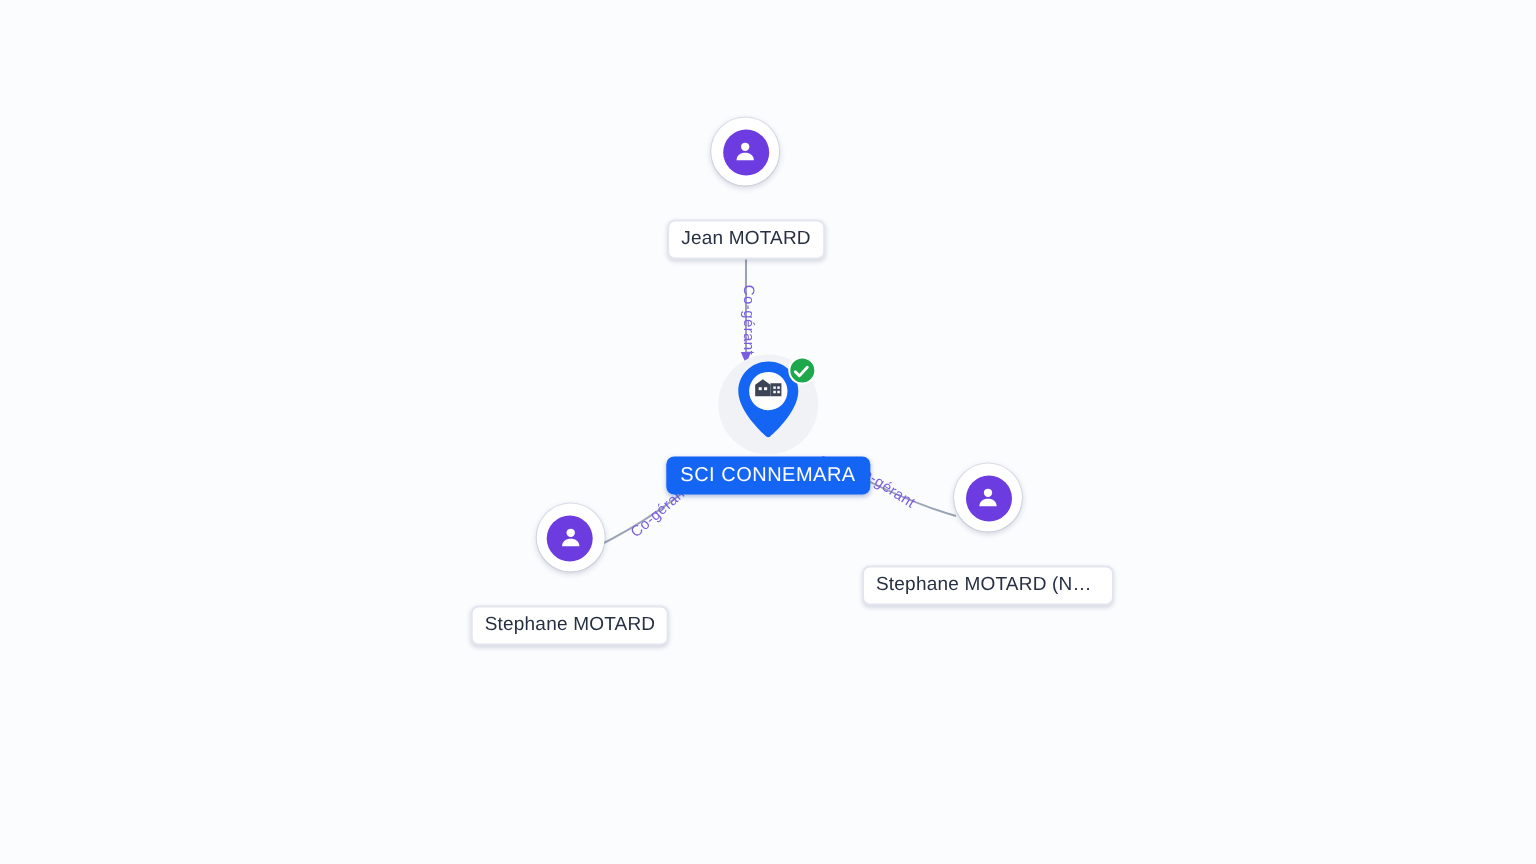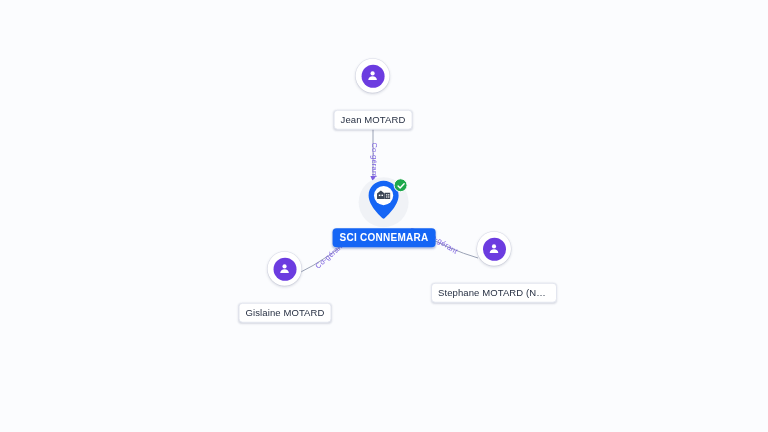--- a/index.html
+++ b/index.html
@@ -121,21 +121,21 @@
   }
   .badge-check svg { display: block; }
 
   .company-label {
     margin-top: 1px;
     background: #1565f5;
     color: #ffffff;
     border-radius: 4px;
     font-size: 10px;
     line-height: 11px;
-    font-weight: 700;
+    font-weight: 400;
     padding: 3.5px 7px 4px 7px;
     white-space: nowrap;
     letter-spacing: 0.25px;
     box-shadow: 0 1px 2px rgba(20,60,160,0.3);
   }
 
   
   .edge-label {
     position: absolute;
     transform-origin: 50% 50%;
@@ -195,21 +195,21 @@
 
   <div class="node" style="left:285px; top:287px;">
     <div class="person-disc">
       <div class="person-avatar">
         <svg width="14" height="14" viewBox="0 0 24 24" aria-hidden="true">
           <circle cx="12" cy="8" r="3.6" fill="#ffffff"></circle>
           <path d="M4.6 19.4c0-4.1 3.3-6.4 7.4-6.4s7.4 2.3 7.4 6.4z" fill="#ffffff"></path>
         </svg>
       </div>
     </div>
-    <div class="node-label">Gislaine MOTARD</div>
+    <div class="node-label">Stephane MOTARD</div>
   </div>
 
   <div class="node" style="left:494px; top:267px;">
     <div class="person-disc">
       <div class="person-avatar">
         <svg width="14" height="14" viewBox="0 0 24 24" aria-hidden="true">
           <circle cx="12" cy="8" r="3.6" fill="#ffffff"></circle>
           <path d="M4.6 19.4c0-4.1 3.3-6.4 7.4-6.4s7.4 2.3 7.4 6.4z" fill="#ffffff"></path>
         </svg>
       </div>

